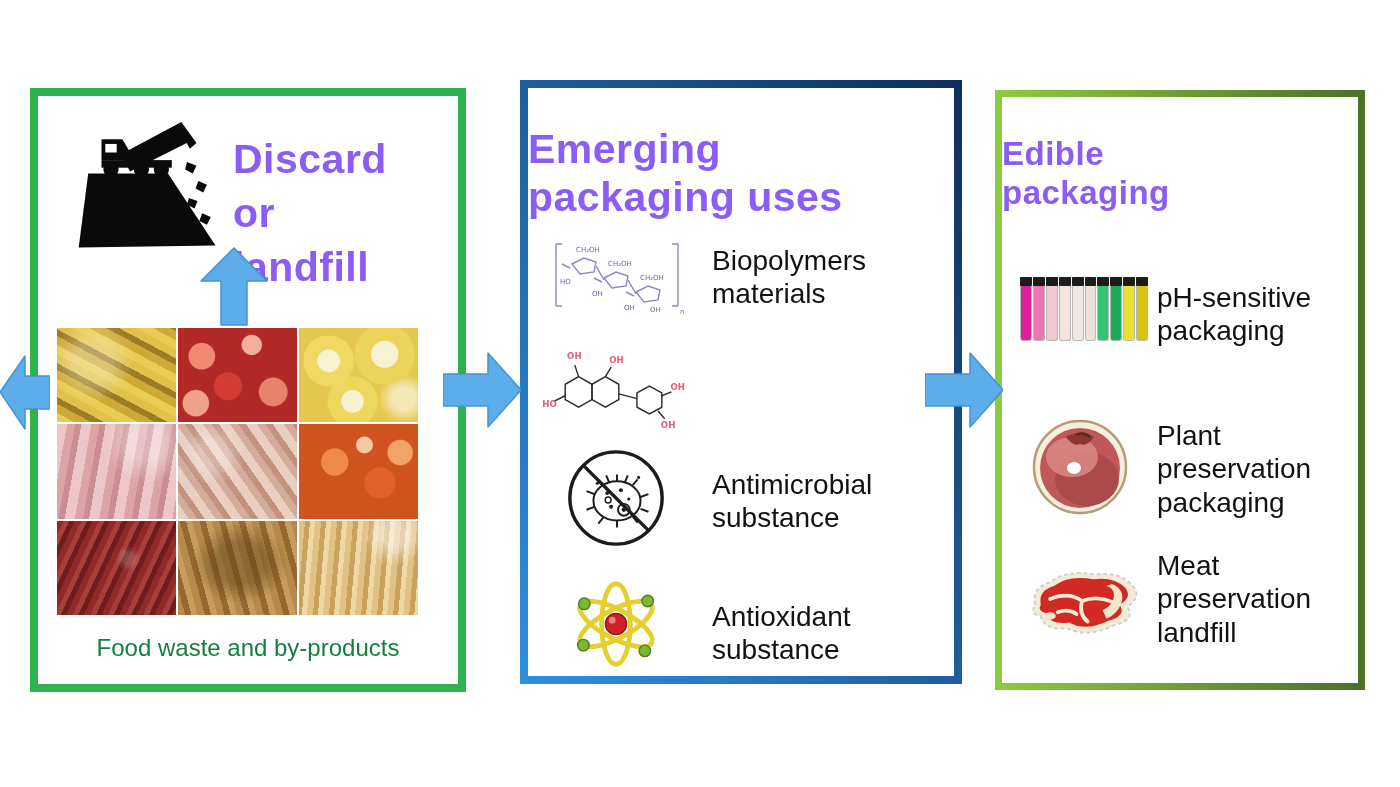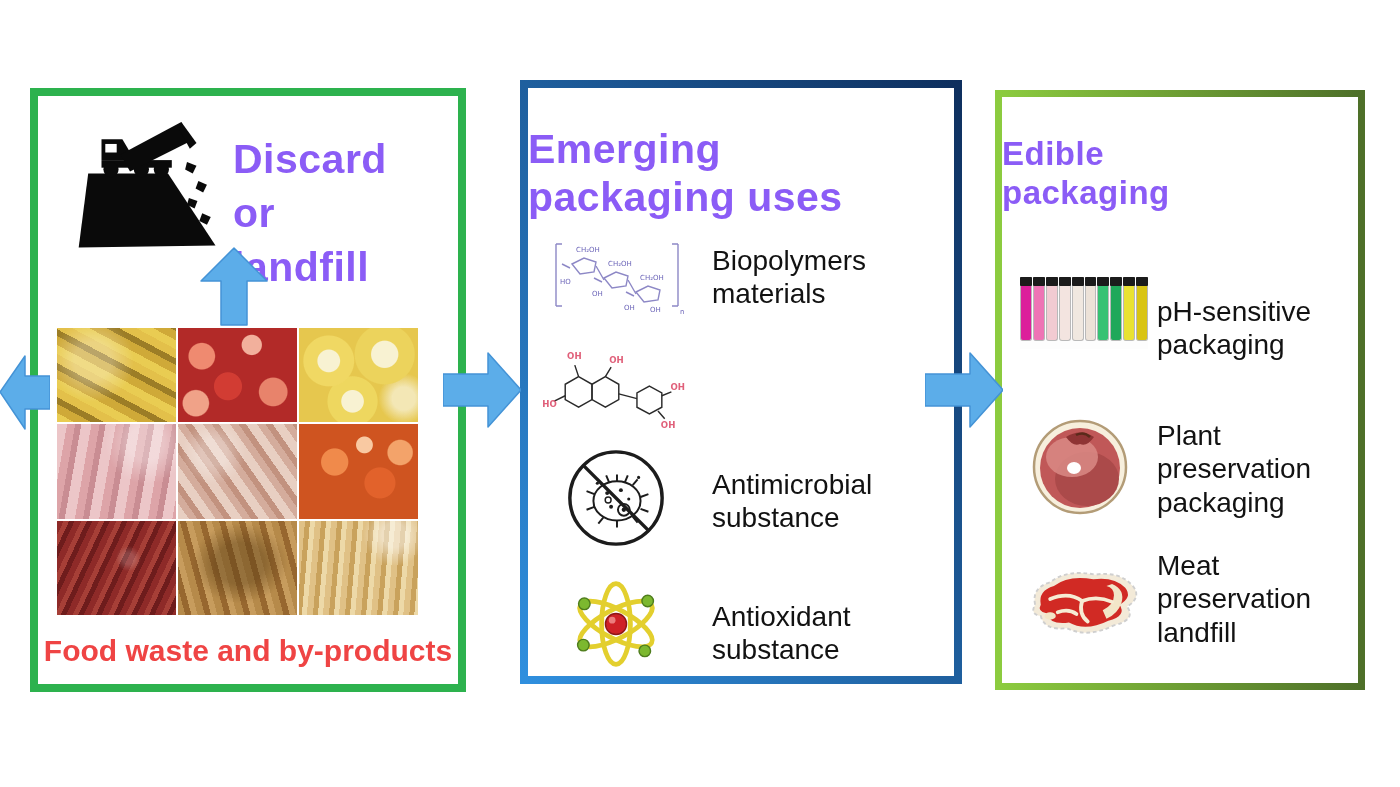--- a/index.html
+++ b/index.html
@@ -69,21 +69,21 @@
       repeating-linear-gradient(115deg,#8e2a28 0 6px,#a63f37 6px 11px,#6e1c1c 11px 16px);}
   .c8{background:
       radial-gradient(ellipse at 52% 45%, rgba(90,60,20,.45) 0 28%, transparent 55%),
       repeating-linear-gradient(75deg,#b68a4a 0 7px,#97672f 7px 13px,#c79c5d 13px 19px);}
   .c9{background:
       radial-gradient(circle at 80% 15%, rgba(255,255,255,.5) 0 10%, transparent 25%),
       repeating-linear-gradient(95deg,#e0c186 0 6px,#c9a25c 6px 11px,#edd9a8 11px 16px);}
 
   #caption-landfill{
     position:absolute;left:0;top:538px;width:100%;text-align:center;
-    color:#ef4444;font-weight:bold;font-size:30px;
+    color:#15803d;font-weight:normal;font-size:24px;
   }
 
   
   #tube-row{position:absolute;left:18px;top:180px;width:128px;height:72px;
     display:flex;align-items:flex-start;gap:1px;background:#fdfdfd;}
   .tube{flex:1;height:64px;border:1px solid #b9b9b9;border-top:none;box-sizing:border-box;
     border-radius:0 0 3px 3px;position:relative;}
   .tube::before{content:"";position:absolute;left:-1px;right:-1px;top:0;height:9px;background:#1b1b1b;border-radius:1px;}
 
   .arrow{position:absolute;z-index:6;}
@@ -244,21 +244,21 @@
       <div class="tube" style="background:#ee74b5"></div>
       <div class="tube" style="background:#f2cbd2"></div>
       <div class="tube" style="background:#f3e4e0"></div>
       <div class="tube" style="background:#f0e8e0"></div>
       <div class="tube" style="background:#ece2d8"></div>
       <div class="tube" style="background:#36c273"></div>
       <div class="tube" style="background:#1fa85a"></div>
       <div class="tube" style="background:#e9e233"></div>
       <div class="tube" style="background:#d9c414"></div>
     </div>
-    <div class="item-label" style="left:155px;top:184px;margin-top:14px;">pH-sensitive
+    <div class="item-label" style="left:155px;top:184px;">pH-sensitive
 packaging</div>
 
     <div class="abs" style="left:28px;top:318px;width:100px;height:100px;">
       <svg width="100" height="100" viewBox="0 0 100 100">
         <circle cx="50" cy="52" r="46" fill="#f7efdd" stroke="#b39c77" stroke-width="2.5"></circle>
         <circle cx="50" cy="53" r="40" fill="#c05858"></circle>
         <ellipse cx="57" cy="64" rx="32" ry="27" fill="#ab4a4a"></ellipse>
         <ellipse cx="42" cy="42" rx="26" ry="20" fill="#d98a85" opacity="0.85"></ellipse>
         <path d="M36,22 Q50,13 64,22 Q57,32 50,29 Q43,32 36,22 Z" fill="#8e3434"></path>
         <path d="M46,20 Q54,16 60,22" stroke="#5a2a1a" stroke-width="2.5" fill="none"></path>

